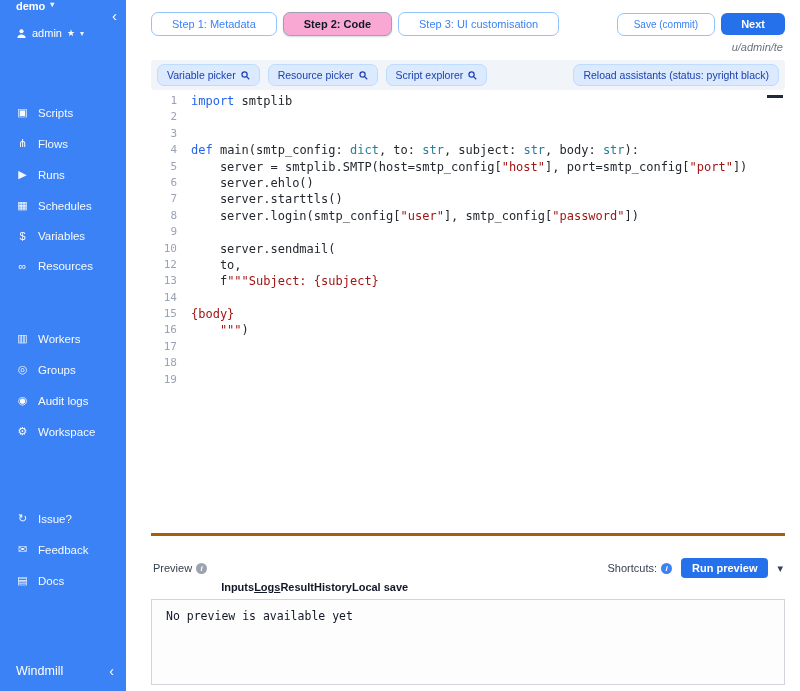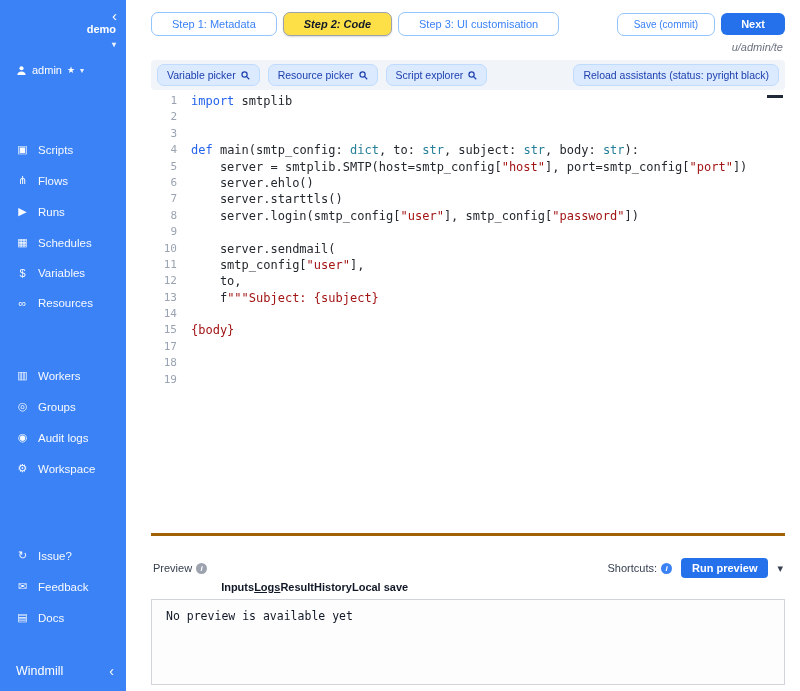--- a/index.html
+++ b/index.html
@@ -3,21 +3,21 @@
 <meta charset="utf-8">
 <style>
   html,body{margin:0;padding:0;background:#fff;width:800px;height:691px;overflow:hidden;
     font-family:"Liberation Sans",sans-serif;-webkit-font-smoothing:antialiased;}
   .app{display:flex;width:800px;height:691px;}
 
   
   .sidebar{width:126px;background:#3b82f6;color:#fff;position:relative;flex:none;}
   .collapse-btn{position:absolute;top:6px;right:7px;background:none;border:none;color:#fff;
     font-size:15px;line-height:1;cursor:pointer;padding:2px;}
-  .ws-row{display:flex;align-items:flex-end;gap:5px;padding:23px 10px 0 16px;font-weight:700;font-size:11px;cursor:pointer;flex-direction:column;}
+  .ws-row{display:flex;align-items:flex-start;gap:5px;padding:0 10px 0 16px;font-weight:700;font-size:11px;cursor:pointer;}
   .user-row{display:flex;align-items:center;gap:5px;padding:15px 10px 0 16px;font-size:11px;cursor:pointer;}
   .chev{font-size:8px;opacity:.9;}
   .star{font-size:9px;}
   .nav{display:flex;flex-direction:column;}
   #nav-top{margin-top:58px;}
   #nav-admin{margin-top:42px;}
   #nav-bottom{margin-top:56px;}
   .nav-item{display:flex;align-items:center;gap:9px;padding:9px 16px;cursor:pointer;color:rgba(255,255,255,.96);}
   .nav-icon{width:13px;display:inline-block;text-align:center;font-size:11px;flex:none;}
   .nav-label{font-size:11.5px;white-space:nowrap;}
@@ -25,22 +25,22 @@
     justify-content:space-between;padding:8px 12px 8px 16px;font-weight:400;font-size:12.5px;}
   .brand-chev{font-size:14px;cursor:pointer;}
 
   
   .main{flex:1;position:relative;background:#fff;height:100%;}
   .content{padding:12px 15px 0 25px;}
   .steps-row{display:flex;align-items:center;gap:6px;}
   .steps{display:flex;gap:6px;}
   .step{font-size:11px;padding:5px 20px;border-radius:7px;border:1px solid #93c5fd;color:#3b82f6;
     background:#fff;cursor:pointer;font-family:inherit;white-space:nowrap;}
-  .step.active{background:#fde047;border-color:#9ca3af;color:#111827;font-weight:700;
-    box-shadow:0 1px 2px rgba(0,0,0,.15);font-style:italic;}
+  .step.active{background:#f9a8d4;border-color:#9ca3af;color:#111827;font-weight:700;
+    box-shadow:0 1px 2px rgba(0,0,0,.15);}
   .spacer{flex:1;}
   .save-btn{font-size:10px;padding:5px 16px;border-radius:7px;border:1px solid #93c5fd;color:#3b82f6;
     background:#fff;cursor:pointer;font-family:inherit;}
   .next-btn{font-size:11px;padding:5px 20px;border-radius:6px;border:none;color:#fff;background:#2570eb;
     cursor:pointer;font-family:inherit;font-weight:600;}
   .path-row{text-align:right;font-size:11px;color:#6b7280;font-style:italic;margin:5px 2px 7px 0;}
 
   .ed-toolbar{display:flex;align-items:center;gap:8px;background:#f1f5f9;padding:4px 6px;border-radius:4px;}
   .pickers{display:flex;gap:8px;}
   .picker-btn,.reload-btn{display:flex;align-items:center;gap:5px;font-size:10.5px;padding:4px 9px;
@@ -256,38 +256,38 @@
             </div>
             <div class="code-line">
               <span class="ln">9</span>
               <span class="ct"></span>
             </div>
             <div class="code-line">
               <span class="ln">10</span>
               <span class="ct"><span class="tok-p">    server.sendmail(</span></span>
             </div>
             <div class="code-line">
-              <span class="ln">11</span>
-              <span class="ct"><span class="tok-p">    smtp_config[</span><span class="tok-s">"user"</span><span class="tok-p">],</span></span>
-            </div>
-            <div class="code-line">
               <span class="ln">12</span>
               <span class="ct"><span class="tok-p">    to,</span></span>
             </div>
             <div class="code-line">
               <span class="ln">13</span>
               <span class="ct"><span class="tok-p">    f</span><span class="tok-s">"""Subject: {subject}</span></span>
             </div>
             <div class="code-line">
               <span class="ln">14</span>
               <span class="ct"></span>
             </div>
             <div class="code-line">
               <span class="ln">15</span>
               <span class="ct"><span class="tok-s">{body}</span></span>
+            </div>
+            <div class="code-line">
+              <span class="ln">16</span>
+              <span class="ct"><span class="tok-s">    """</span><span class="tok-p">)</span></span>
             </div>
             <div class="code-line">
               <span class="ln">17</span>
               <span class="ct"></span>
             </div>
             <div class="code-line">
               <span class="ln">18</span>
               <span class="ct"></span>
             </div>
             <div class="code-line">

